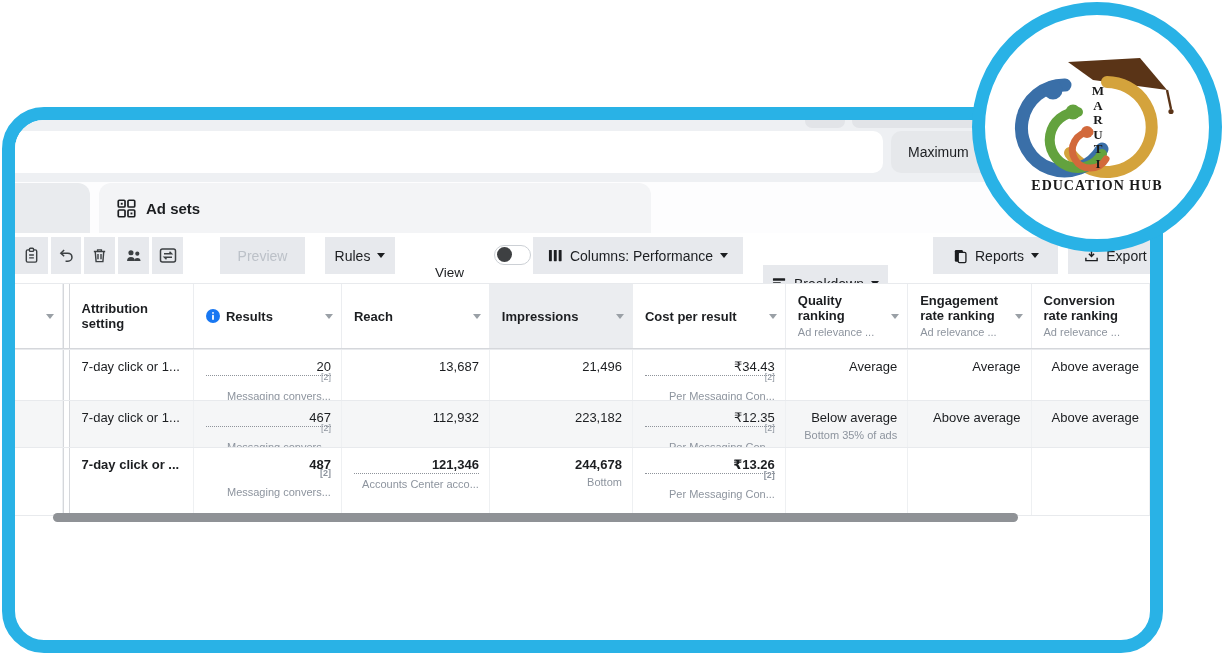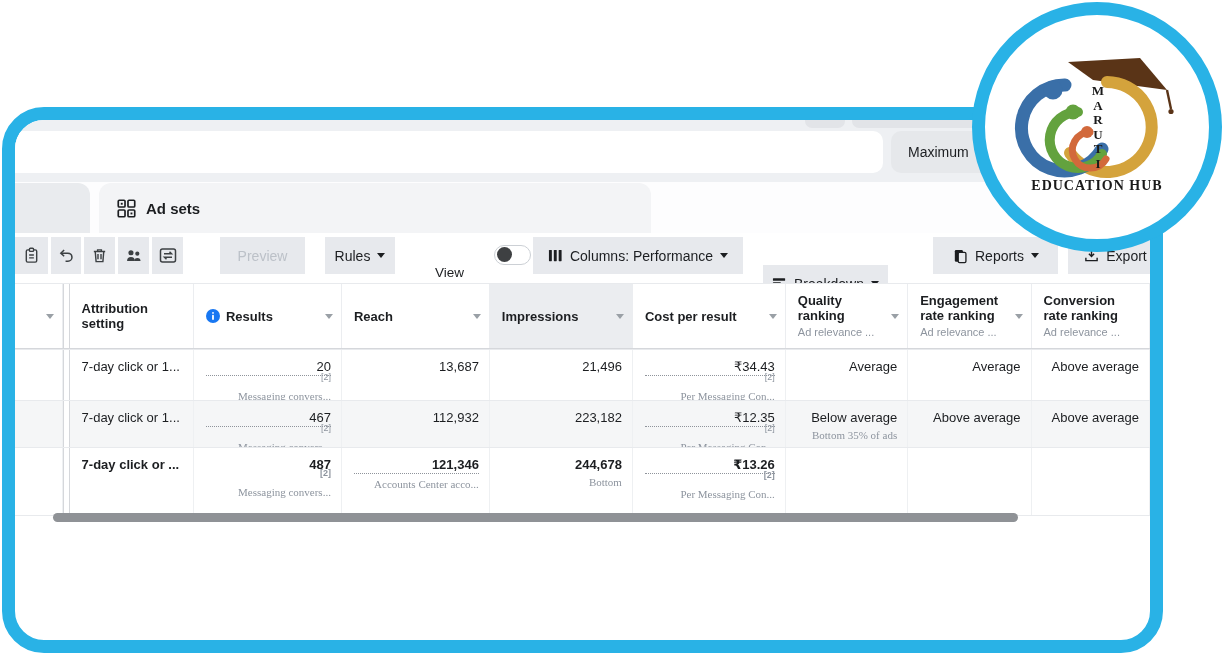--- a/index.html
+++ b/index.html
@@ -39,21 +39,21 @@
   .thead{height:64px;border-bottom:1px solid #d5d7db;background:#fff;}
   .th{box-sizing:border-box;border-right:1px solid #ebedf0;display:flex;align-items:center;
       padding:6px 8px 6px 12px;font-size:13px;font-weight:bold;line-height:15px;}
   .th .lbl{flex:1;}
   .th .sublbl{font-weight:normal;font-size:11px;color:#8d949e;margin-top:2px;}
   .scaret{width:0;height:0;border-left:4px solid transparent;border-right:4px solid transparent;
           border-top:5px solid #9aa0a6;margin-left:4px;flex:0 0 auto;}
   .colsep{box-sizing:border-box;width:7px;border-left:1px solid #d5d7db;border-right:1px solid #d5d7db;background:#fff;flex:0 0 auto;}
   .td{box-sizing:border-box;border-right:1px solid #eef0f2;padding:9px 10px 4px 12px;font-size:13px;overflow:hidden;}
   .td.num{text-align:right;}
-  .td .sub{font-size:11px;color:#8d949e;margin-top:4px;white-space:nowrap;font-family:Liberation Serif, serif;}
+  .td .sub{font-size:11px;color:#8d949e;margin-top:4px;white-space:nowrap;}
   .val{white-space:nowrap;}
   .val.dotted{border-bottom:1px dotted #8f949b;padding-bottom:1px;}
   .sup{font-size:9px;color:#8d949e;position:relative;top:-4px;margin-left:2px;}
   .brow{background:#fff;border-top:1px solid #e8eaed;}
   .brow.shaded{background:#f5f6f7;}
   .brow.bold .val, .brow.bold{font-weight:bold;}
   .brow.bold .sub{font-weight:normal;}
   .tbottom{border-bottom:1px solid #e8eaed;}
   .scrollthumb{position:absolute;left:38px;top:393px;width:965px;height:9px;border-radius:5px;background:var(--sb,#8f9296);}
   

